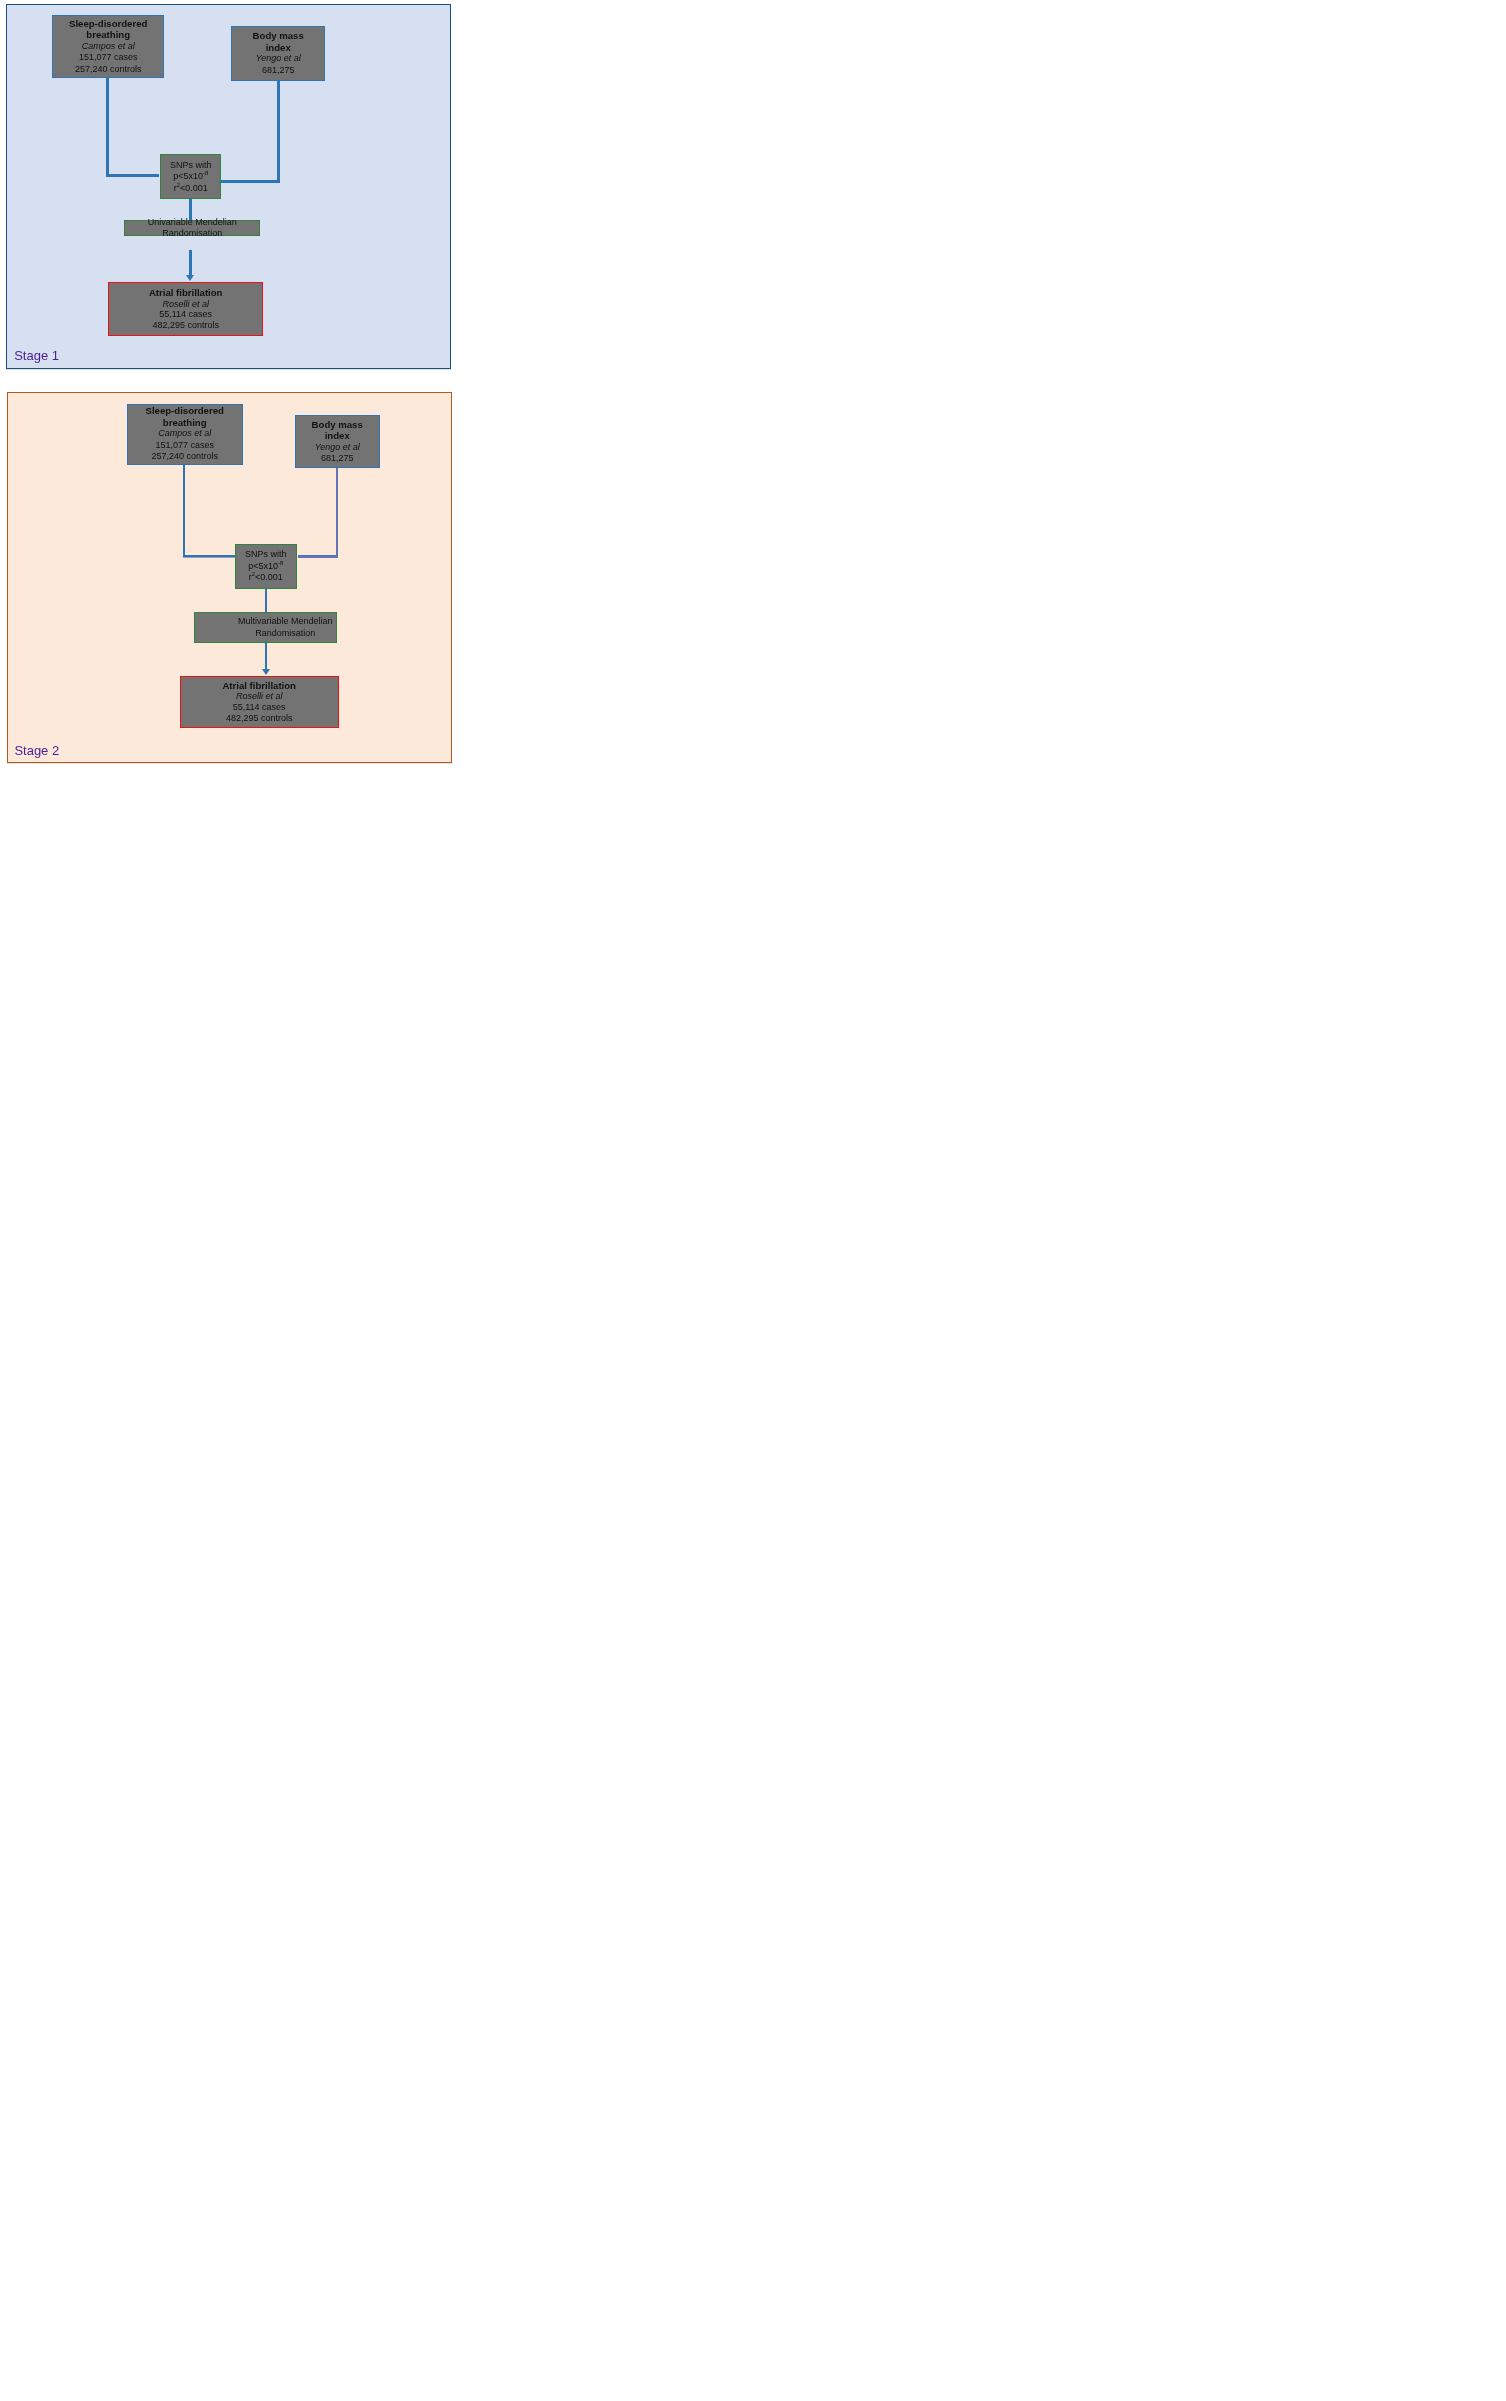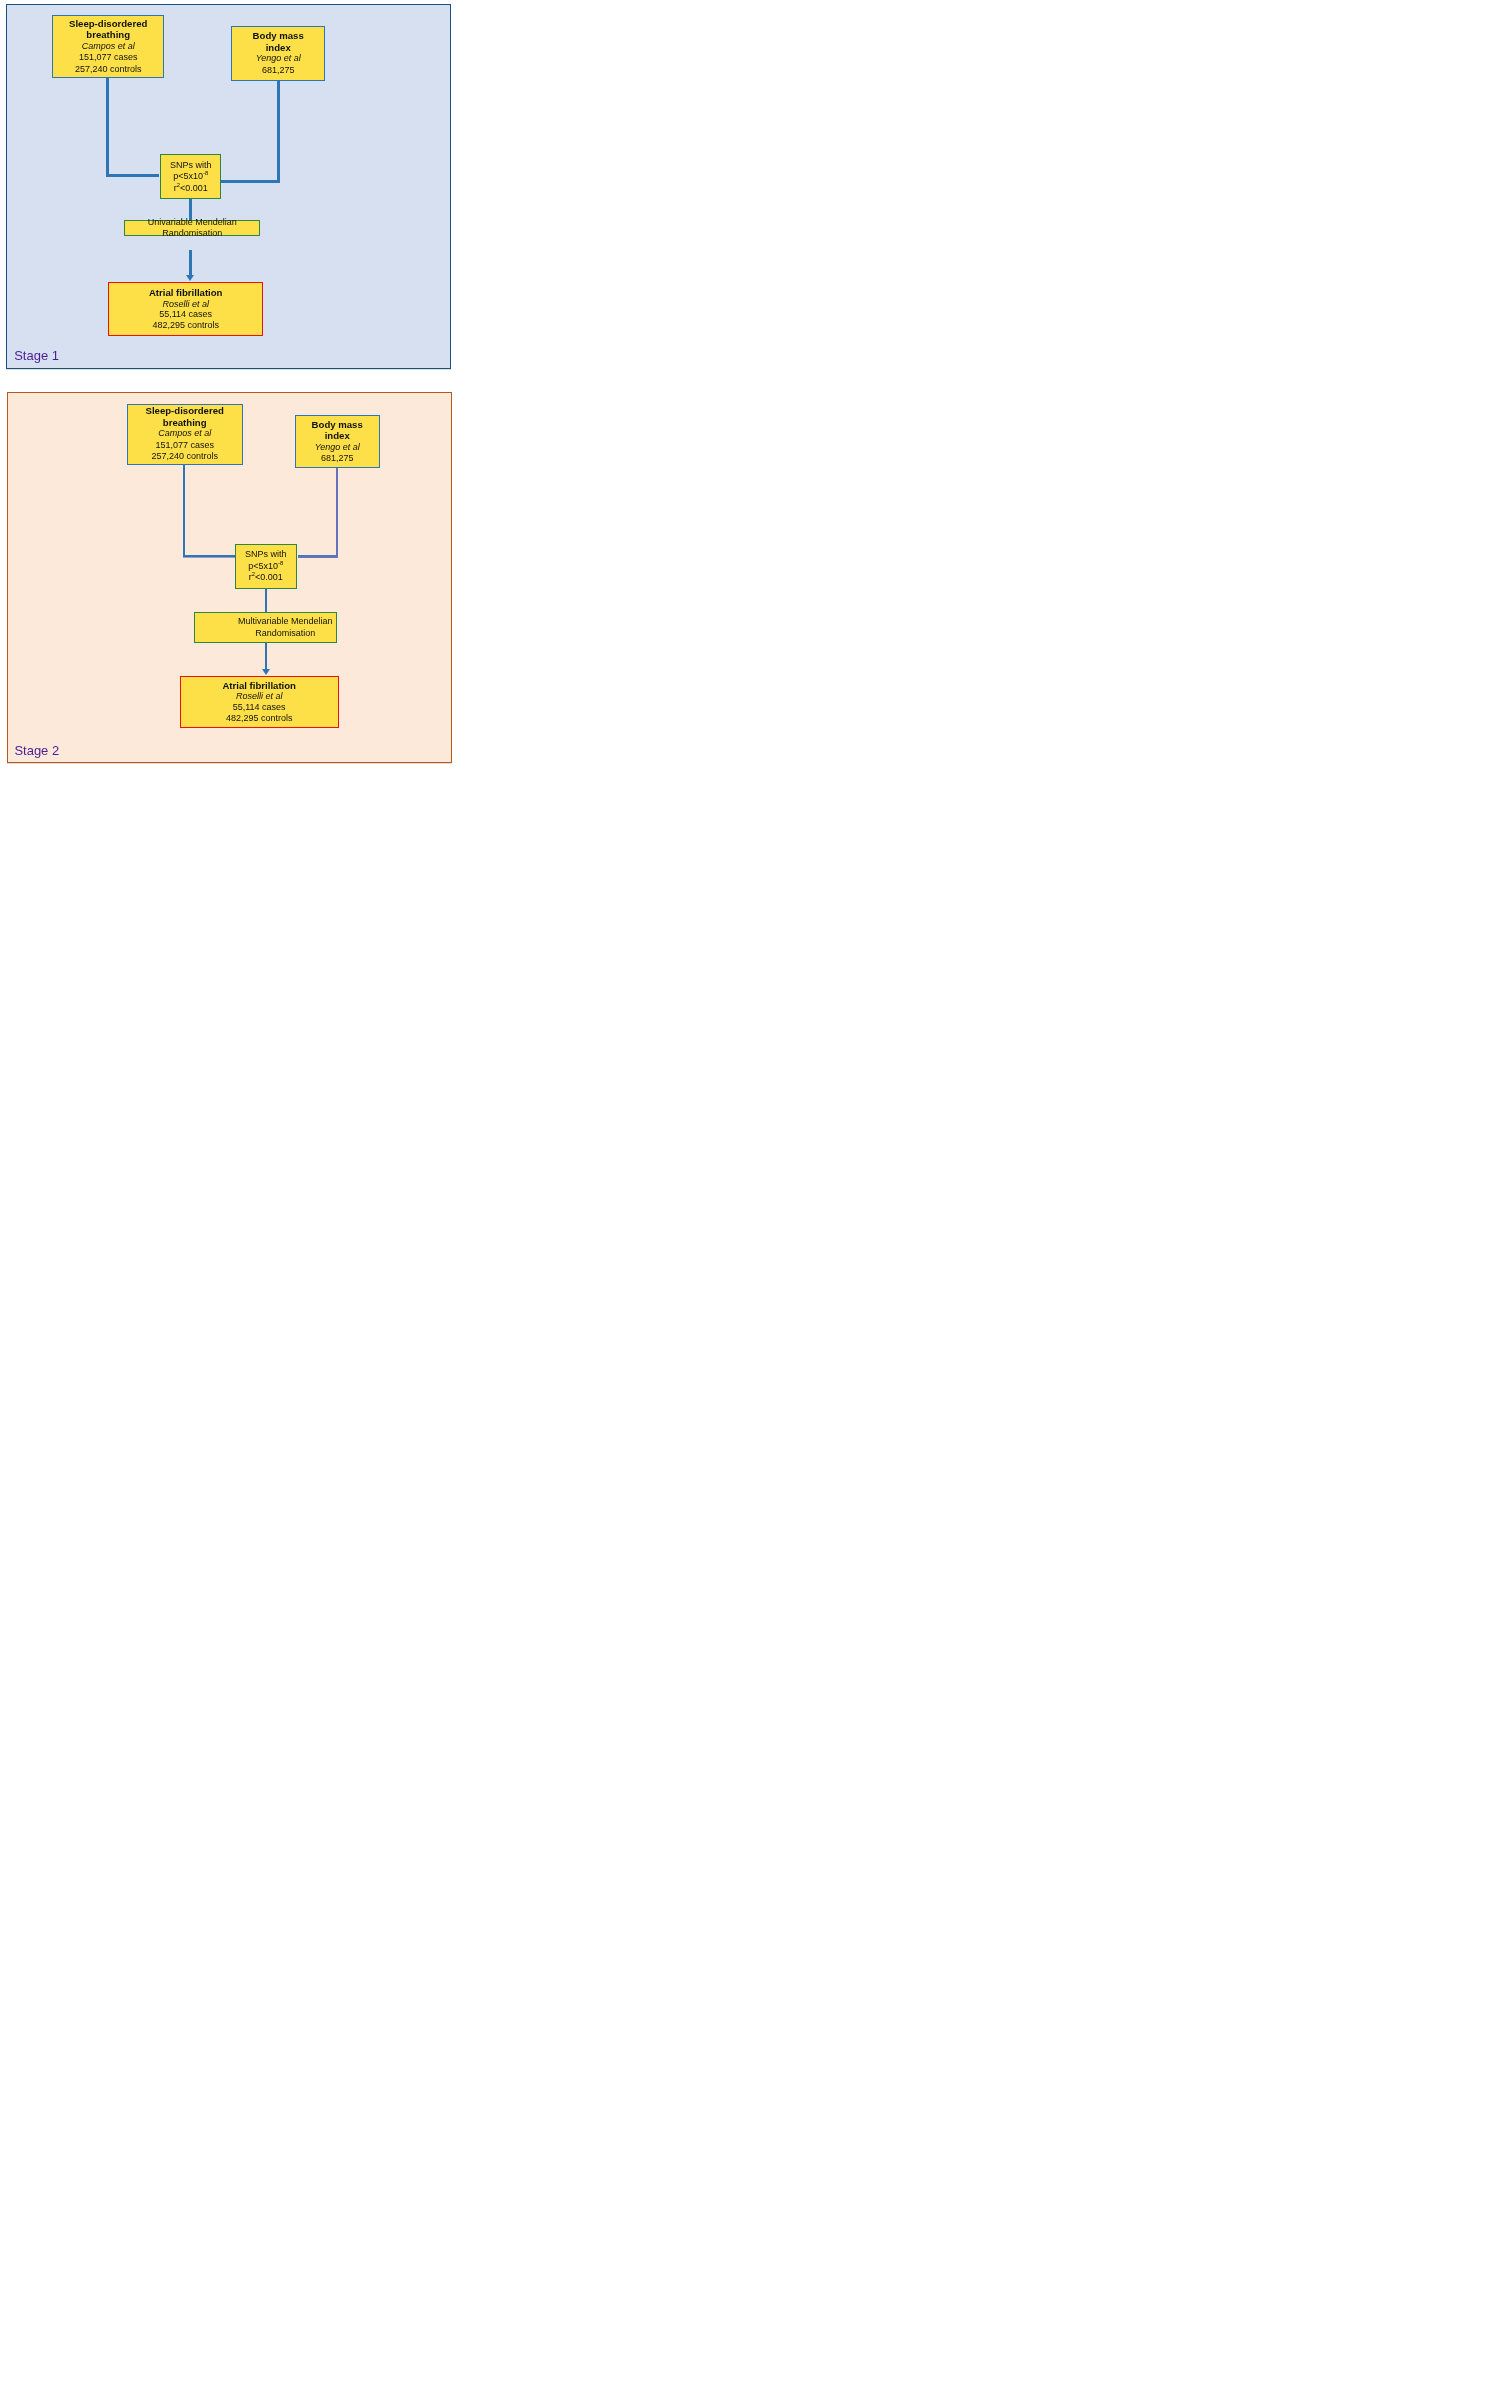--- a/index.html
+++ b/index.html
@@ -20,21 +20,21 @@
     background:#d6e0f0;
     border:1.4px solid #175180;
   }
   #panel-stage2 {
     left:6.7px; top:392px; width:445px; height:371px;
     background:#fce9da;
     border:1.4px solid #b5591b;
   }
   .node {
     position:absolute;
-    background:#fde047;
+    background:#737373;
     box-sizing:border-box;
     display:flex; flex-direction:column;
     align-items:center; justify-content:center;
     text-align:center;
     font-size:9px; line-height:11.5px;
   }
   .study   { border:1px solid #2e75b6; }
   .filter  { border:1px solid #2e8540; }
   .methodb { border:1px solid #2e8540; }
   .outcome { border:1px solid #ee1111; line-height:10.6px;text-align:right; }

